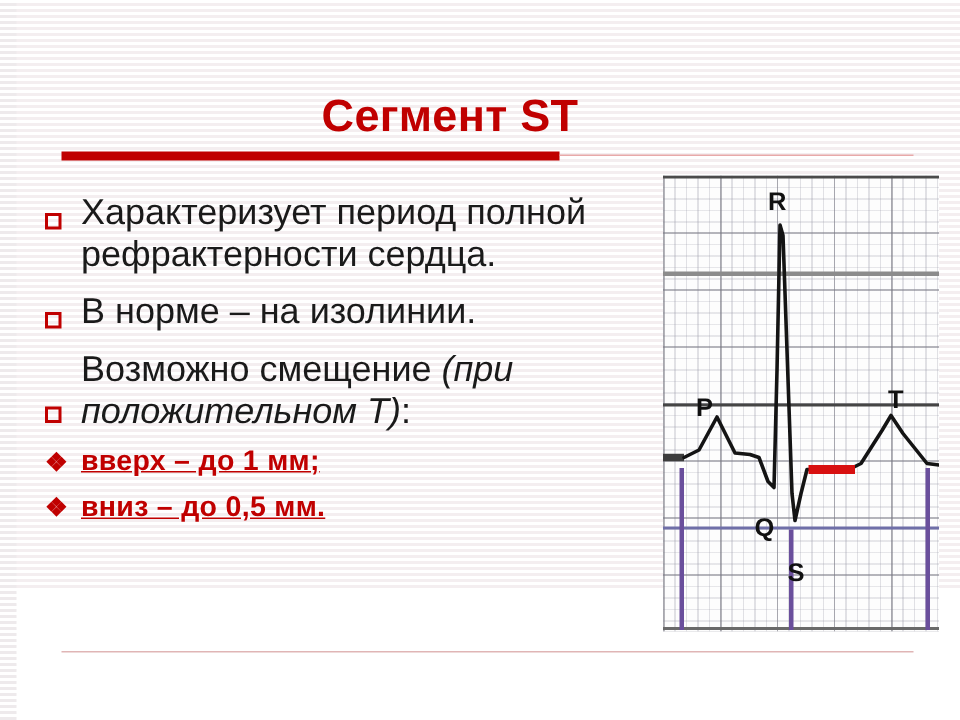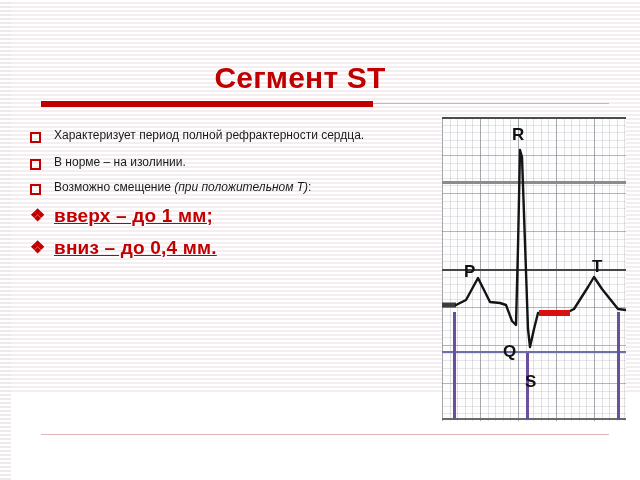--- a/index.html
+++ b/index.html
@@ -102,38 +102,38 @@
     width: 24px;
     text-align: left;
     line-height: 1.18;
   }
   .bullet .btext {
     flex: 1 1 auto;
     line-height: 1.18;
   }
 
   
-  .lvl1 { font-size: 12px; color: #1a1a1a; }
+  .lvl1 { font-size: 24px; color: #1a1a1a; }
   .lvl1 .marker { padding-top: 4px; }
   .sq {
     display: inline-block;
     width: 11px;
     height: 11px;
     border: 2px solid #c00000;
     background: transparent;
     box-sizing: border-box;
   }
   .ital { font-style: italic; }
 
   
   .lvl2 { font-size: 19px; color: #c00000; font-weight: bold; }
   .lvl2 .marker { font-size: 17px; color: #c00000; padding-top: 1px; }
   .lvl2 .btext { letter-spacing: 0.2px; text-decoration: underline; }
   .sp1 { margin-top: 9px; }
-  .sp2 { margin-top: 7px; }
+  .sp2 { margin-top: 7px; align-items: flex-end; }
 
   
   #ecg {
     position: absolute;
     left: 442px;
     top: 117px;
     width: 184px;
     height: 304px;
     background: #fdfdfd;
     overflow: hidden;
@@ -235,21 +235,21 @@
         <span class="ital">(при положительном Т)</span><span>:</span></span>
     </div>
 
     <div class="bullet lvl2 sp2">
       <span class="marker">❖</span>
       <span class="btext">вверх – до 1 мм;</span>
     </div>
 
     <div class="bullet lvl2 sp1">
       <span class="marker">❖</span>
-      <span class="btext">вниз – до 0,4 мм.</span>
+      <span class="btext">вниз – до 0,5 мм.</span>
     </div>
 
   </div>
 
   <div id="ecg">
     <div id="ecg-grid"></div>
     <div id="ecg-top-edge"></div>
     <div id="ecg-bottom-edge"></div>
 
     <div class="hline-gray" style="top:64px;"></div>

